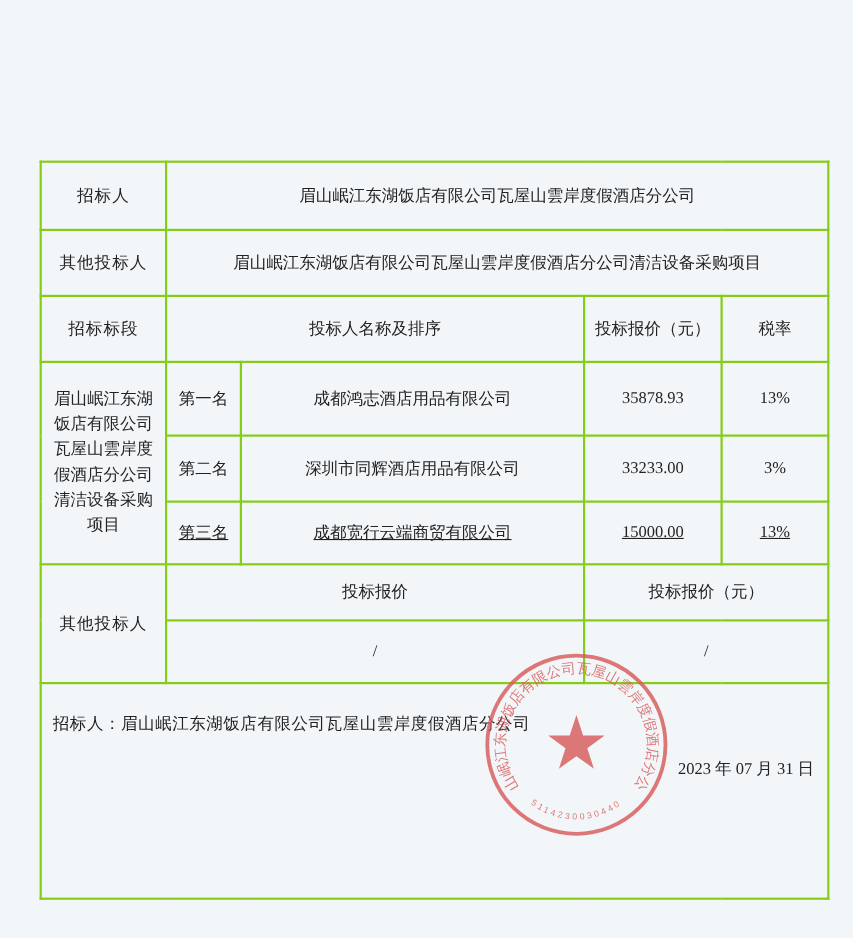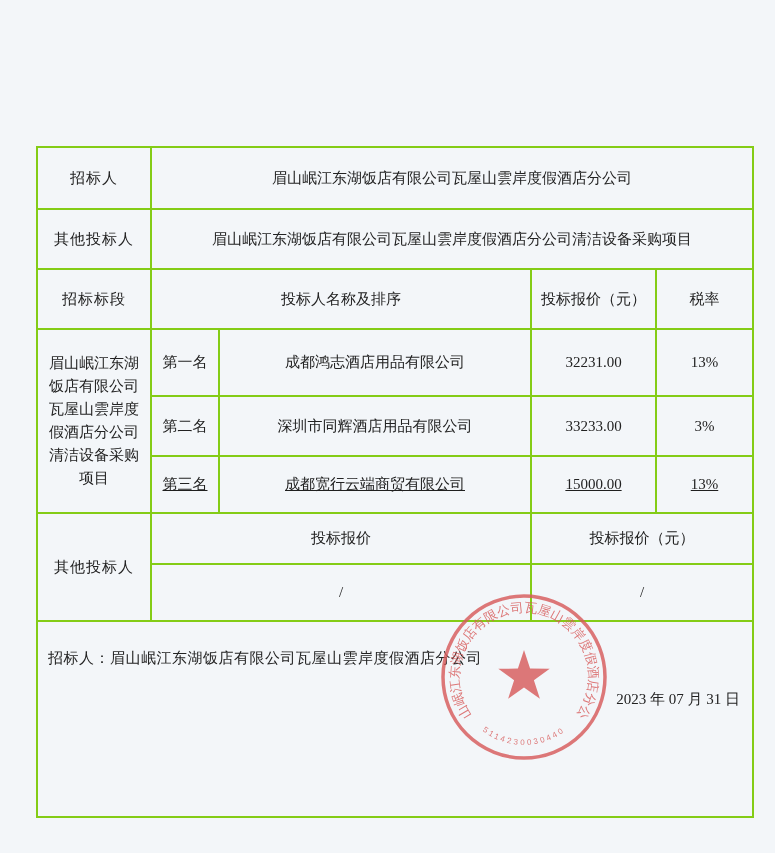--- a/index.html
+++ b/index.html
@@ -82,21 +82,21 @@
       <td class="label-cell">招标标段</td>
       <td colspan="2">投标人名称及排序</td>
       <td>投标报价（元）</td>
       <td>税率</td>
     </tr>
 
     <tr class="r4">
       <td rowspan="3" class="section-cell">眉山岷江东湖饭店有限公司瓦屋山雲岸度假酒店分公司清洁设备采购项目</td>
       <td>第一名</td>
       <td>成都鸿志酒店用品有限公司</td>
-      <td>32231.00</td>
+      <td>35878.93</td>
       <td>13%</td>
     </tr>
     <tr class="r5">
       <td>第二名</td>
       <td>深圳市同辉酒店用品有限公司</td>
       <td>33233.00</td>
       <td>3%</td>
     </tr>
     <tr class="r6">
       <td>第三名</td>

